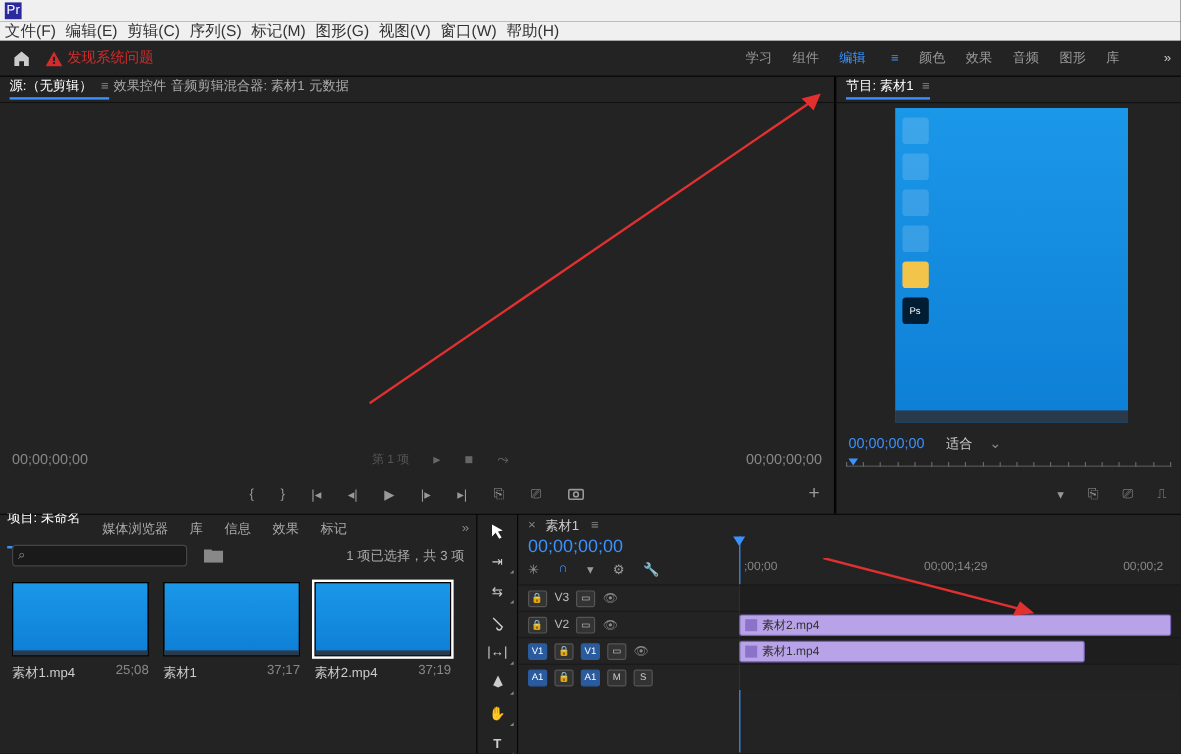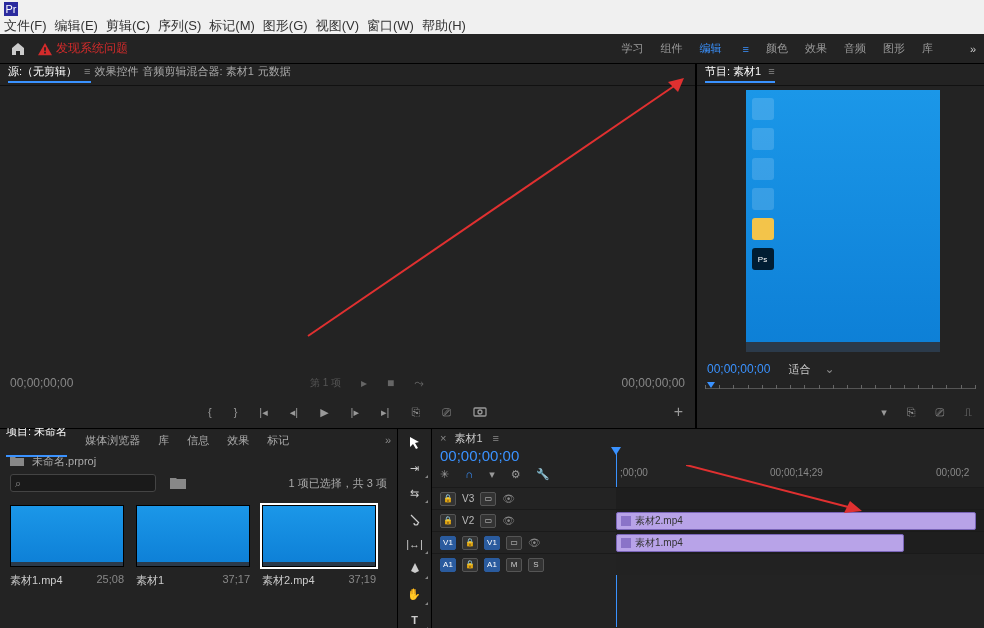--- a/index.html
+++ b/index.html
@@ -245,26 +245,20 @@
   <div class="project">
     <div class="proj-tabs" id="projTabs">
         <span class="tab active">项目: 未命名</span>
         <span class="tab">媒体浏览器</span>
         <span class="tab">库</span>
         <span class="tab">信息</span>
         <span class="tab">效果</span>
         <span class="tab">标记</span>
         <span class="proj-more">»</span>
       </div>
-    <div class="proj-crumb">
-      <svg class="bin-icon" viewBox="0 0 14 10" fill="#888">
-          <path d="M0 1h5l1 1h8v8H0z"></path>
-        </svg>
-      <span>未命名.prproj</span>
-    </div>
     <div class="proj-search">
       <div class="searchbox">
         <span>⌕</span>
       </div>
       <span>
           <svg width="16" height="12" viewBox="0 0 16 12" fill="#888">
             <path d="M0 1h6l1 1h9v10H0z"></path>
           </svg>
         </span>
       <span class="sel-info">1 项已选择，共 3 项</span>

